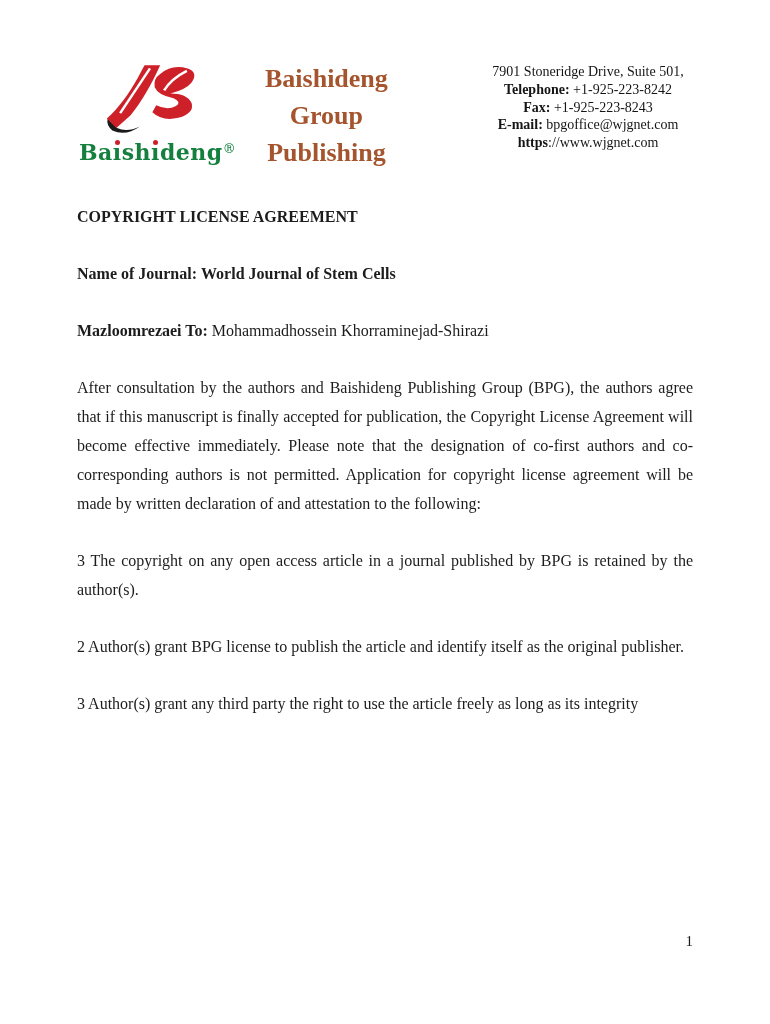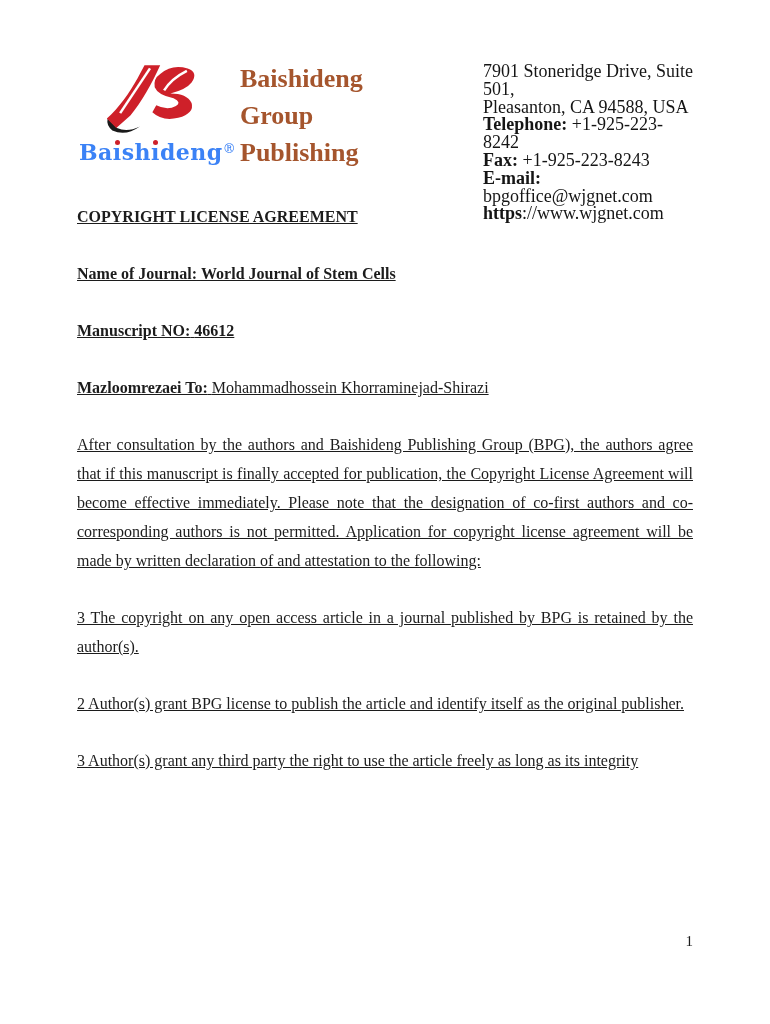--- a/index.html
+++ b/index.html
@@ -17,57 +17,59 @@
 
   
   .letterhead { display: flex; align-items: flex-start; height: 120px; }
 
   .logo-block { width: 158px; flex: 0 0 auto; }
   .logo-mark { display: block; width: 102px; height: 78px; margin: 2px 0 1px 22px; }
   .wordmark {
     font-family: "DejaVu Serif", serif;
     font-weight: bold;
     font-size: 22px;
-    color: #3b82f6;
+    color: #15803d;
     white-space: nowrap;
     letter-spacing: 0.5px;
     margin-left: 2px;
   }
   .wm-i { position: relative; display: inline-block; }
   .wm-i::before {
     content: "";
     position: absolute;
     top: 1px; left: 50%; margin-left: -2.5px;
     width: 5px; height: 5px; border-radius: 50%;
     background: #ce2029;
   }
   .reg-mark { font-size: 13px; font-weight: normal; vertical-align: 7px; letter-spacing: 0; }
 
   .company-name {
-    margin-left: 5px;
+    margin-left: 30px;
     padding-top: 2px;
     color: #a5552d;
     font-weight: bold;
     font-size: 26px;
     line-height: 37px;
     font-family: "Liberation Serif", serif;
+    text-align: center;
   }
 
   .contact-block {
     margin-left: auto;
     width: 210px;
-    font-size: 18px;
+    font-size: 14px;
     line-height: 17.8px;
     padding-top: 5px;
     color: #151515;
+    text-align: center;
   }
   .contact-block b { font-weight: bold; }
 
   
-  .agreement { margin-top: 24px; text-decoration: underline; }
+  .agreement { margin-top: 24px; }
   .agreement p {
     font-size: 16px;
     line-height: 29px;
     margin: 0 0 28px 0;
   }
   .agreement p.just { text-align: justify; }
   .agreement p:last-of-type { margin-bottom: 0; }
   .bold { font-weight: bold; }
 
   .page-footer {
@@ -102,36 +104,34 @@
     </div>
 
     <div class="company-name">
       <div>Baishideng</div>
       <div>Group</div>
       <div>Publishing</div>
     </div>
 
     <div class="contact-block">
       <div>7901 Stoneridge Drive, Suite 501,</div>
-      <div>Pleasanton, CA 94588, USA</div>
       <div><b>Telephone:</b> <span>+1-925-223-8242</span></div>
       <div><b>Fax:</b> <span>+1-925-223-8243</span></div>
       <div><b>E-mail:</b> <span>bpgoffice@wjgnet.com</span></div>
       <div><b>https</b><span>://www.wjgnet.com</span></div>
     </div>
 
   </header>
 
   <main class="agreement">
 
     <p class="bold">COPYRIGHT LICENSE AGREEMENT</p>
 
     <p><span class="bold">Name of Journal:</span> <span class="bold">World Journal of Stem Cells</span></p>
 
-    <p><span class="bold">Manuscript NO:</span> <span class="bold">46612</span></p>
 
 
 
     <p><span class="bold">Mazloomrezaei To:</span> <span>Mohammadhossein Khorraminejad-Shirazi</span></p>
 
     <p class="just">After consultation by the authors and Baishideng Publishing Group (BPG), the authors agree that if this manuscript is finally accepted for publication, the Copyright License Agreement will become effective immediately. Please note that the designation of co-first authors and co-corresponding authors is not permitted. Application for copyright license agreement will be made by written declaration of and attestation to the following:</p>
 
     <p class="just">3 The copyright on any open access article in a journal published by BPG is retained by the author(s).</p>
 
     <p class="just">2 Author(s) grant BPG license to publish the article and identify itself as the original publisher.</p>

